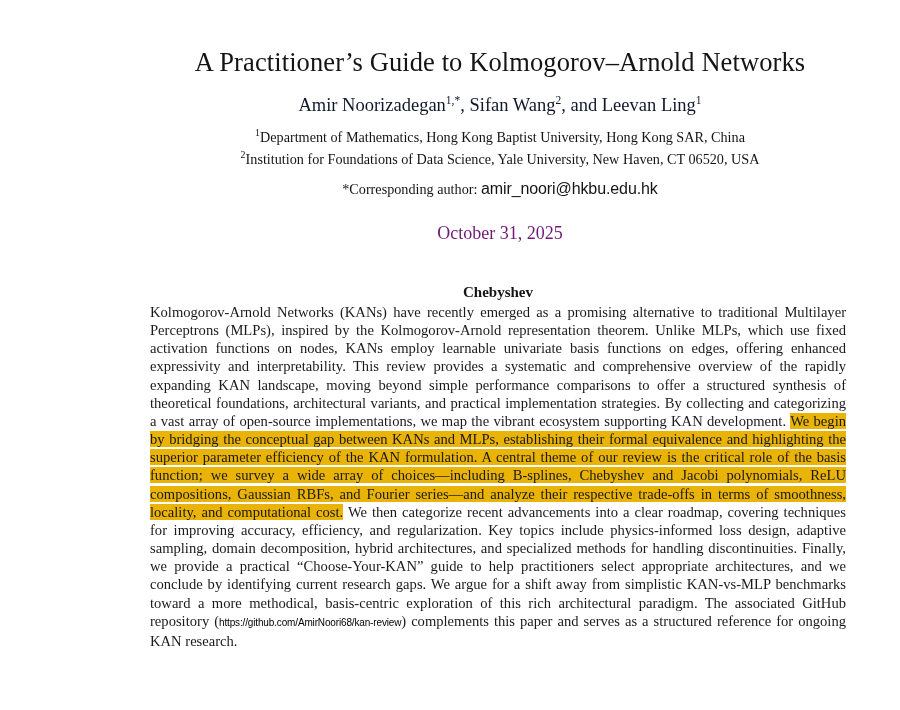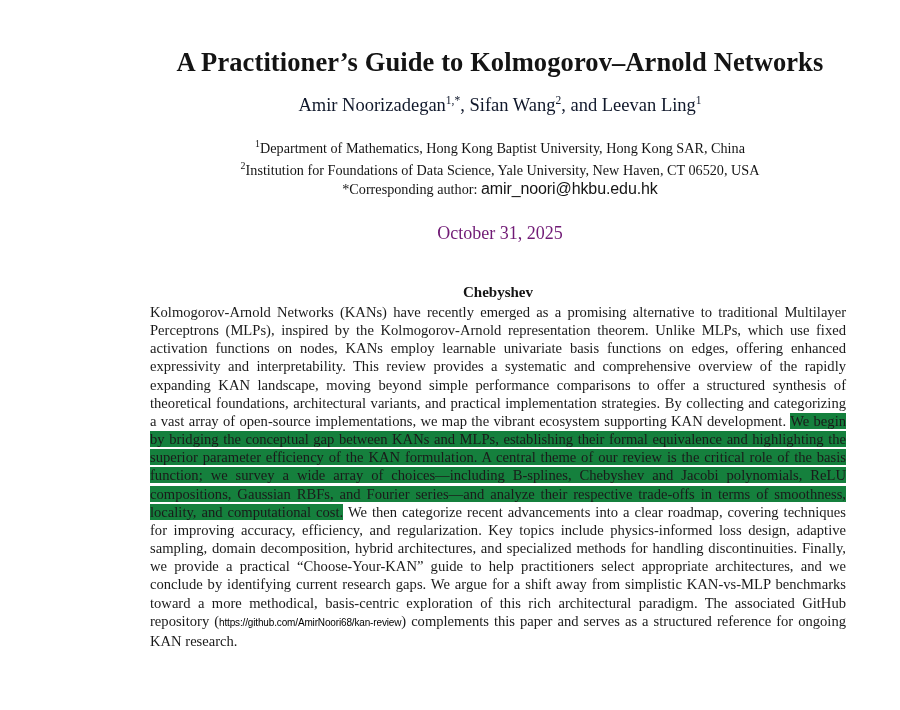--- a/index.html
+++ b/index.html
@@ -51,21 +51,21 @@
   }
 
   #paper-title {
     position: absolute;
     left: 110px;
     top: 27px;
     width: 780px;
     text-align: center;
     font-size: 26.5px;
     line-height: 34px;
-    font-weight: bold;
+    font-weight: normal;
     letter-spacing: 0.1px;
     color: #141414;
   }
 
   #author-line {
     position: absolute;
     left: 110px;
     top: 88px;
     width: 780px;
     text-align: center;
@@ -76,21 +76,20 @@
   #author-line sup { font-size: 0.62em; vertical-align: super; }
 
   .affiliation {
     position: absolute;
     left: 110px;
     width: 780px;
     text-align: center;
     font-size: 14.2px;
     line-height: 18px;
     color: #141414;
-    margin-top: 11px;
   }
   .affiliation sup { font-size: 0.70em; vertical-align: super; }
   #affiliation-1 { top: 124px; }
   #affiliation-2 { top: 146px; }
 
   #corresponding-author {
     position: absolute;
     left: 110px;
     top: 180px;
     width: 780px;
@@ -134,21 +133,21 @@
     top: 303px;
     width: 696px;
     font-size: 14.6px;
     line-height: 18.15px;
     text-align: justify;
     text-justify: inter-word;
     color: #1a1a1a;
     hyphens: manual;
   }
   #abstract-body .hl {
-    background-color: #15803d;
+    background-color: #eab308;
     box-decoration-break: clone;
     -webkit-box-decoration-break: clone;
   }
   #abstract-body .repo-link {
     font-family: Liberation Sans, sans-serif;
     font-size: 10px;
     color: #000000;
     letter-spacing: -0.15px;
     text-decoration: none;
   }

